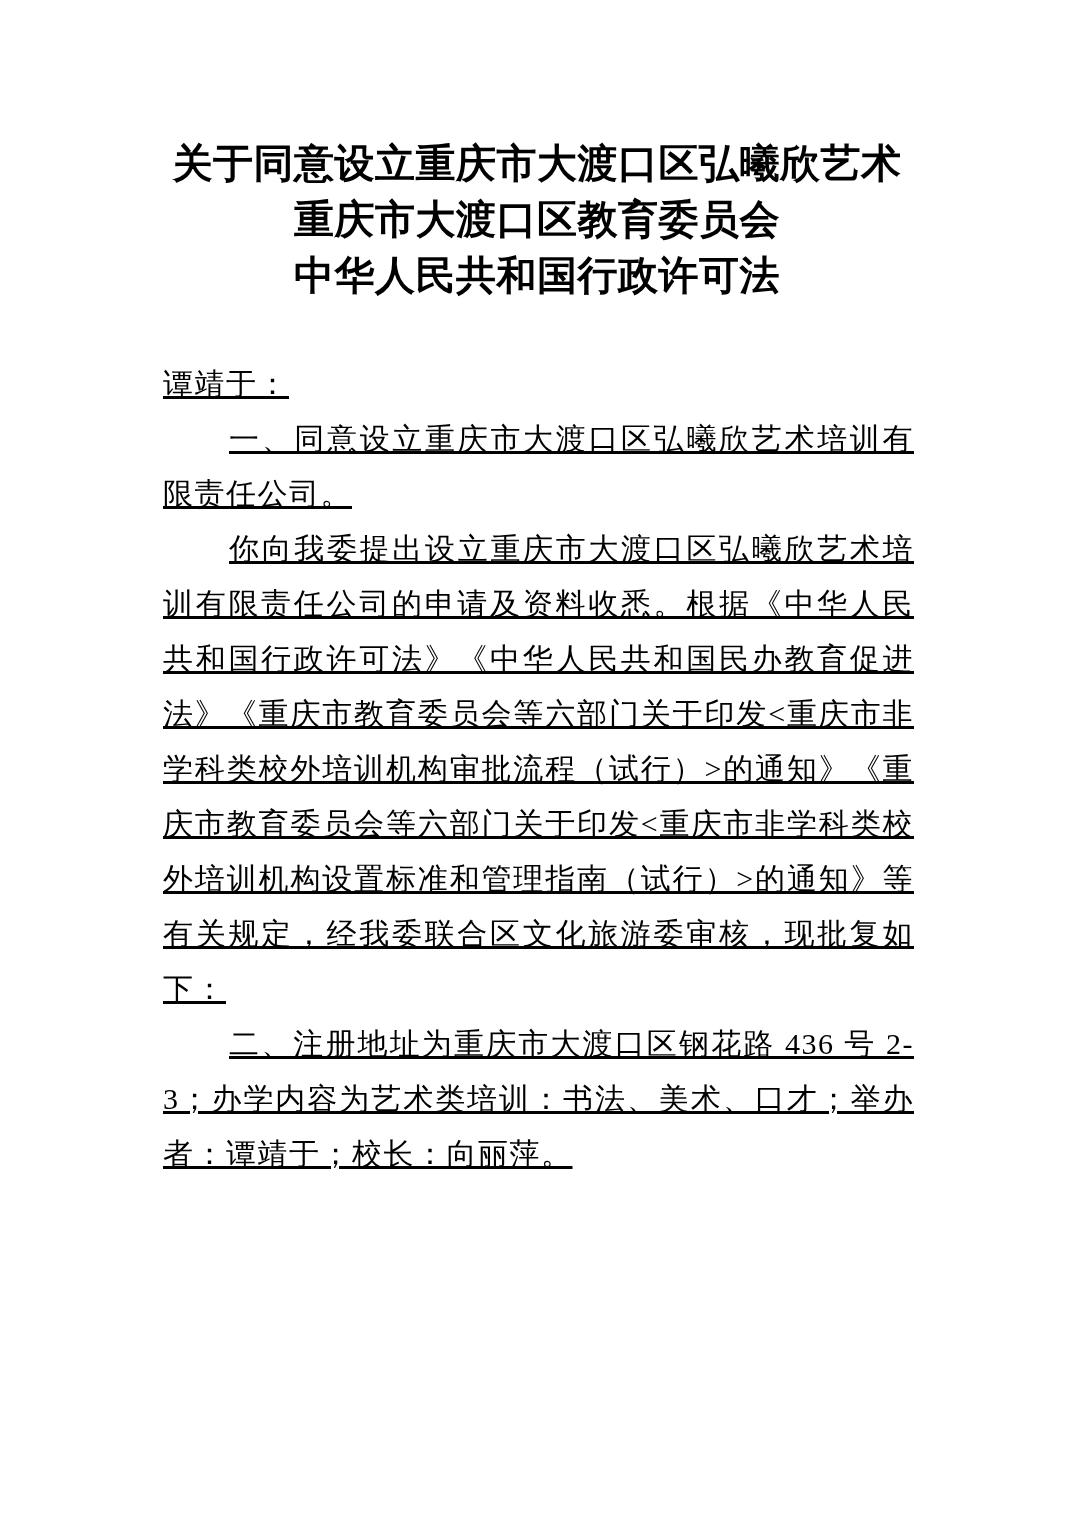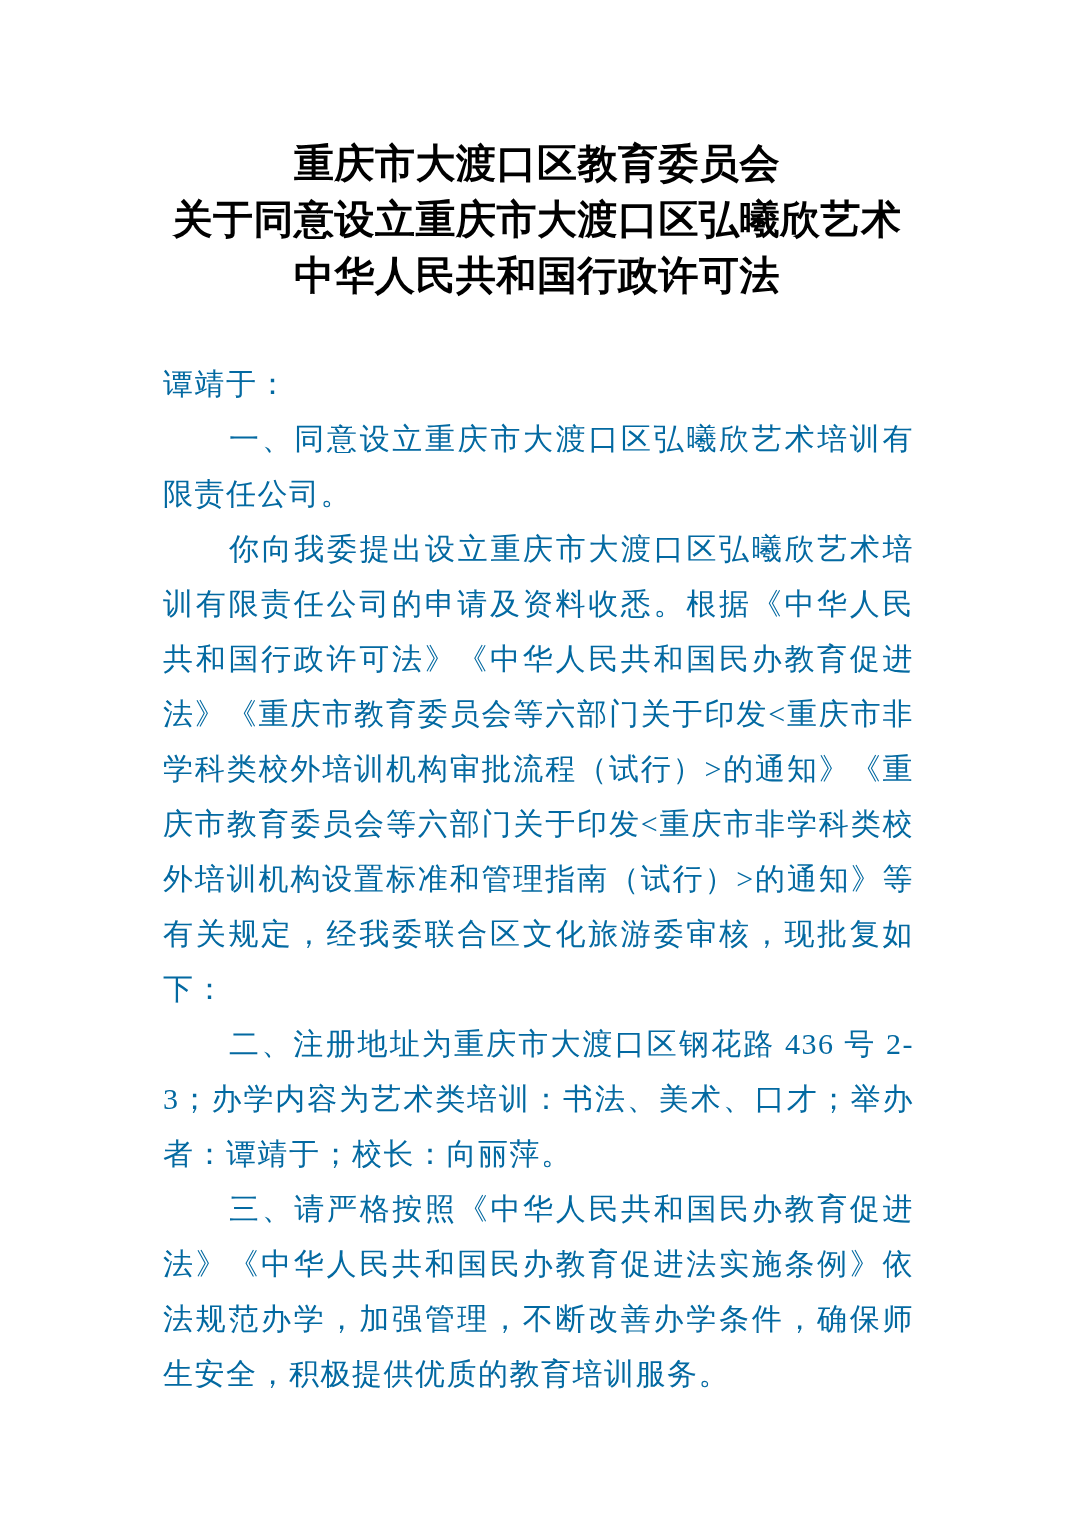--- a/index.html
+++ b/index.html
@@ -47,26 +47,25 @@
   .doc-body p.indent {
     text-indent: 2.2em;
   }
 </style>
 </head>
 <body>
 
 <div class="page" style="background: rgb(255, 255, 255);">
 
   <div class="doc-title" style="color: rgb(0, 0, 0);">
+    <div class="title-line">关于同意设立重庆市大渡口区弘曦欣艺术</div>
     <div class="title-line">重庆市大渡口区教育委员会</div>
-    <div class="title-line">关于同意设立重庆市大渡口区弘曦欣艺术</div>
     <div class="title-line">中华人民共和国行政许可法</div>
   </div>
 
-  <div class="doc-body" style="color: #0369a1;">
+  <div class="doc-body" style="color: #000000; text-decoration: underline;">
     <p>谭靖于：</p>
     <p class="indent">一、同意设立重庆市大渡口区弘曦欣艺术培训有限责任公司。</p>
     <p class="indent">你向我委提出设立重庆市大渡口区弘曦欣艺术培训有限责任公司的申请及资料收悉。根据《中华人民共和国行政许可法》《中华人民共和国民办教育促进法》《重庆市教育委员会等六部门关于印发&lt;重庆市非学科类校外培训机构审批流程（试行）&gt;的通知》《重庆市教育委员会等六部门关于印发&lt;重庆市非学科类校外培训机构设置标准和管理指南（试行）&gt;的通知》等有关规定，经我委联合区文化旅游委审核，现批复如下：</p>
     <p class="indent">二、注册地址为重庆市大渡口区钢花路 436 号 2-3；办学内容为艺术类培训：书法、美术、口才；举办者：谭靖于；校长：向丽萍。</p>
-    <p class="indent">三、请严格按照《中华人民共和国民办教育促进法》《中华人民共和国民办教育促进法实施条例》依法规范办学，加强管理，不断改善办学条件，确保师生安全，积极提供优质的教育培训服务。</p>
   </div>
 
 </div>
 
 </body></html>

